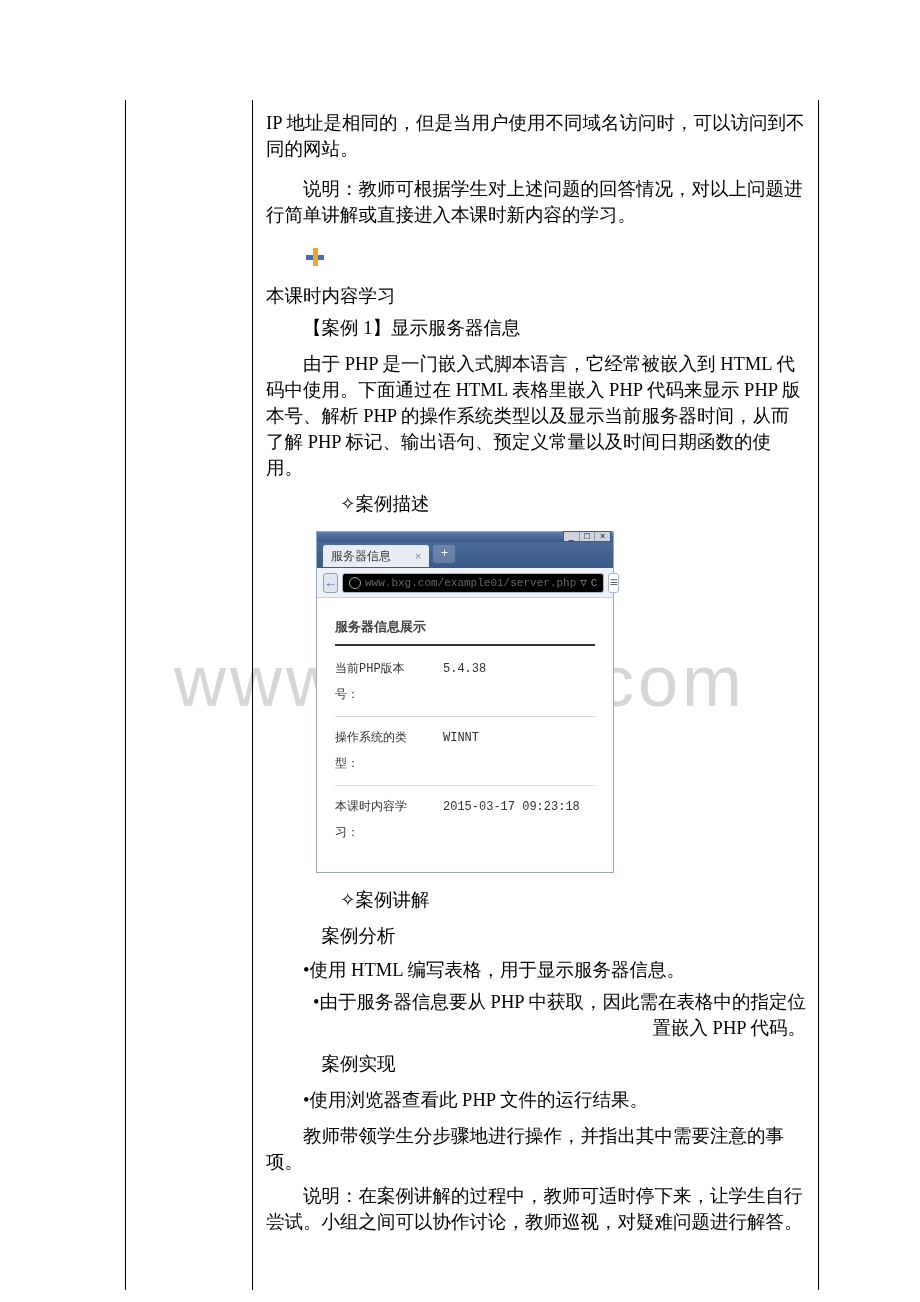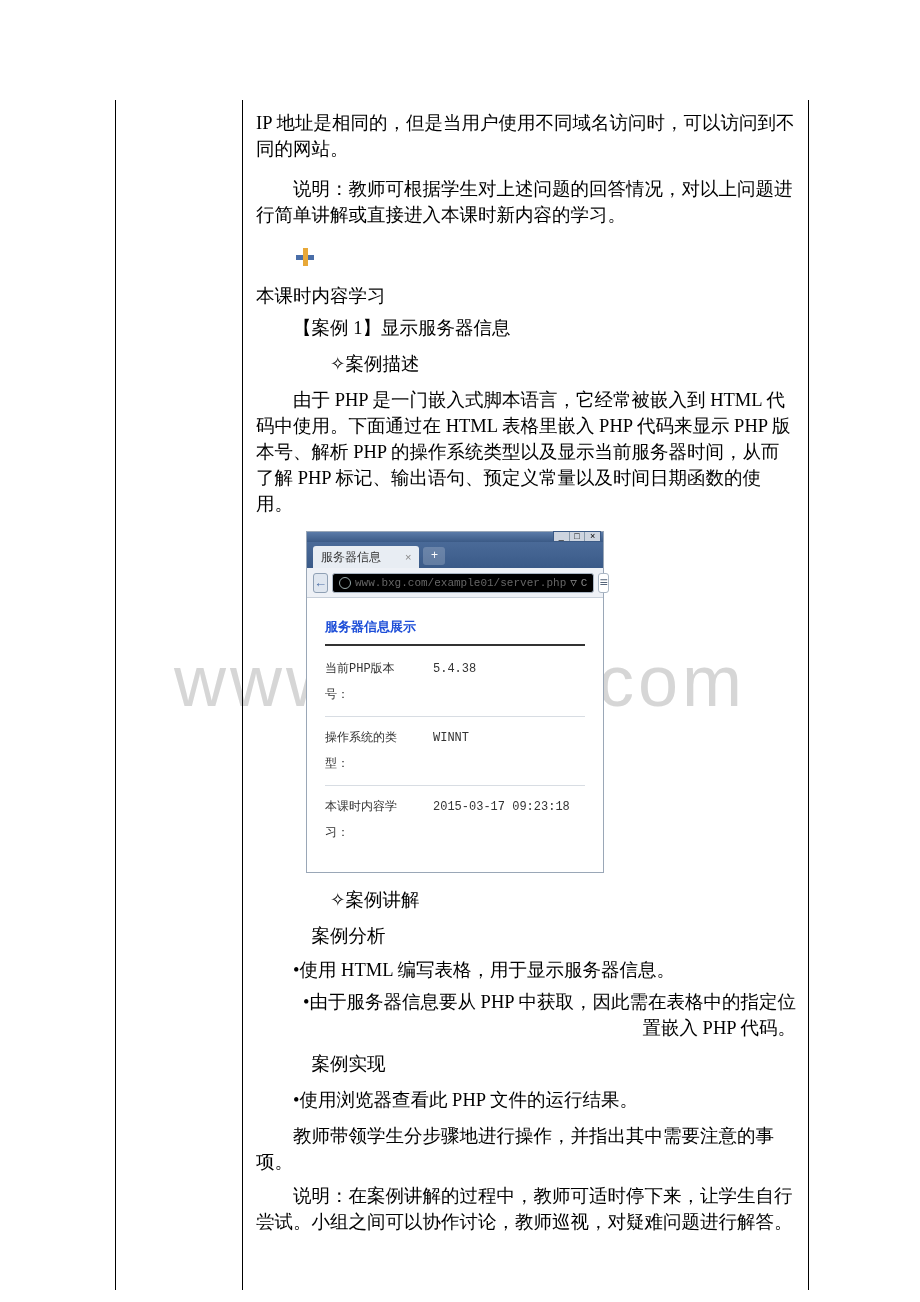--- a/index.html
+++ b/index.html
@@ -6,21 +6,21 @@
   body {
     background: #fff;
     font-family: "SimSun", "宋体", serif;
     width: 920px;
     height: 1302px;
     position: relative;
     overflow: hidden;
   }
   .page-frame {
     position: absolute;
-    left: 115px;
+    left: 125px;
     top: 100px;
     width: 694px;
     height: 1190px;
     border-left: 1px solid #000;
     border-right: 1px solid #000;
   }
   .inner-divider {
     position: absolute;
     left: 126px;
     top: 0;
@@ -102,21 +102,21 @@
     line-height: 8px;
     font-size: 9px;
     color: #000;
     border-right: 1px solid #8899aa;
   }
   .bs-winctrl span:last-child { border-right: none; }
   .bs-tabbar {
     height: 26px;
     background: linear-gradient(#4a6a98,#3a5a88);
     display: flex;
-    align-items: center;
+    align-items: flex-start;
     padding: 3px 6px 0 6px;
     gap: 4px;
   }
   .bs-tab {
     background: #e8edf3;
     border-radius: 3px 3px 0 0;
     height: 22px;
     padding: 0 8px;
     display: flex;
     align-items: center;
@@ -180,21 +180,21 @@
     text-align: center;
     line-height: 17px;
     font-size: 14px;
   }
   .bs-content {
     padding: 16px 18px 18px 18px;
   }
   .bs-heading {
     font-weight: bold;
     font-size: 13px;
-    color: #1d4ed8;
+    color: #404040;
     border-bottom: 2px solid #333;
     padding-bottom: 4px;
     margin-bottom: 2px;
   }
   .bs-row {
     display: flex;
     gap: 18px;
     font-size: 12px;
     color: #333;
     padding: 8px 0;
@@ -218,25 +218,25 @@
 
     <div class="para indent" style="margin-top:14px;">说明：教师可根据学生对上述问题的回答情况，对以上问题进行简单讲解或直接进入本课时新内容的学习。</div>
 
     <div class="plus-icon">
       <div class="h"></div><div class="v"></div>
     </div>
 
     <div class="para">本课时内容学习</div>
     <div class="para" style="padding-left:2em;">【案例 1】显示服务器信息</div>
 
+    <div class="para indent" style="margin-top:10px;">由于 PHP 是一门嵌入式脚本语言，它经常被嵌入到 HTML 代码中使用。下面通过在 HTML 表格里嵌入 PHP 代码来显示 PHP 版本号、解析 PHP 的操作系统类型以及显示当前服务器时间，从而了解 PHP 标记、输出语句、预定义常量以及时间日期函数的使用。</div>
+
     <div class="para indent" style="margin-top:10px;">
       <span class="diamond">✧</span><span>案例描述</span>
     </div>
-
-    <div class="para indent" style="margin-top:10px;">由于 PHP 是一门嵌入式脚本语言，它经常被嵌入到 HTML 代码中使用。下面通过在 HTML 表格里嵌入 PHP 代码来显示 PHP 版本号、解析 PHP 的操作系统类型以及显示当前服务器时间，从而了解 PHP 标记、输出语句、预定义常量以及时间日期函数的使用。</div>
 
     
     <div class="browser-shot">
       <div class="bs-chrome-top">
         <div class="bs-winctrl">
           <span>_</span>
           <span>□</span>
           <span>×</span>
         </div>
       </div>

